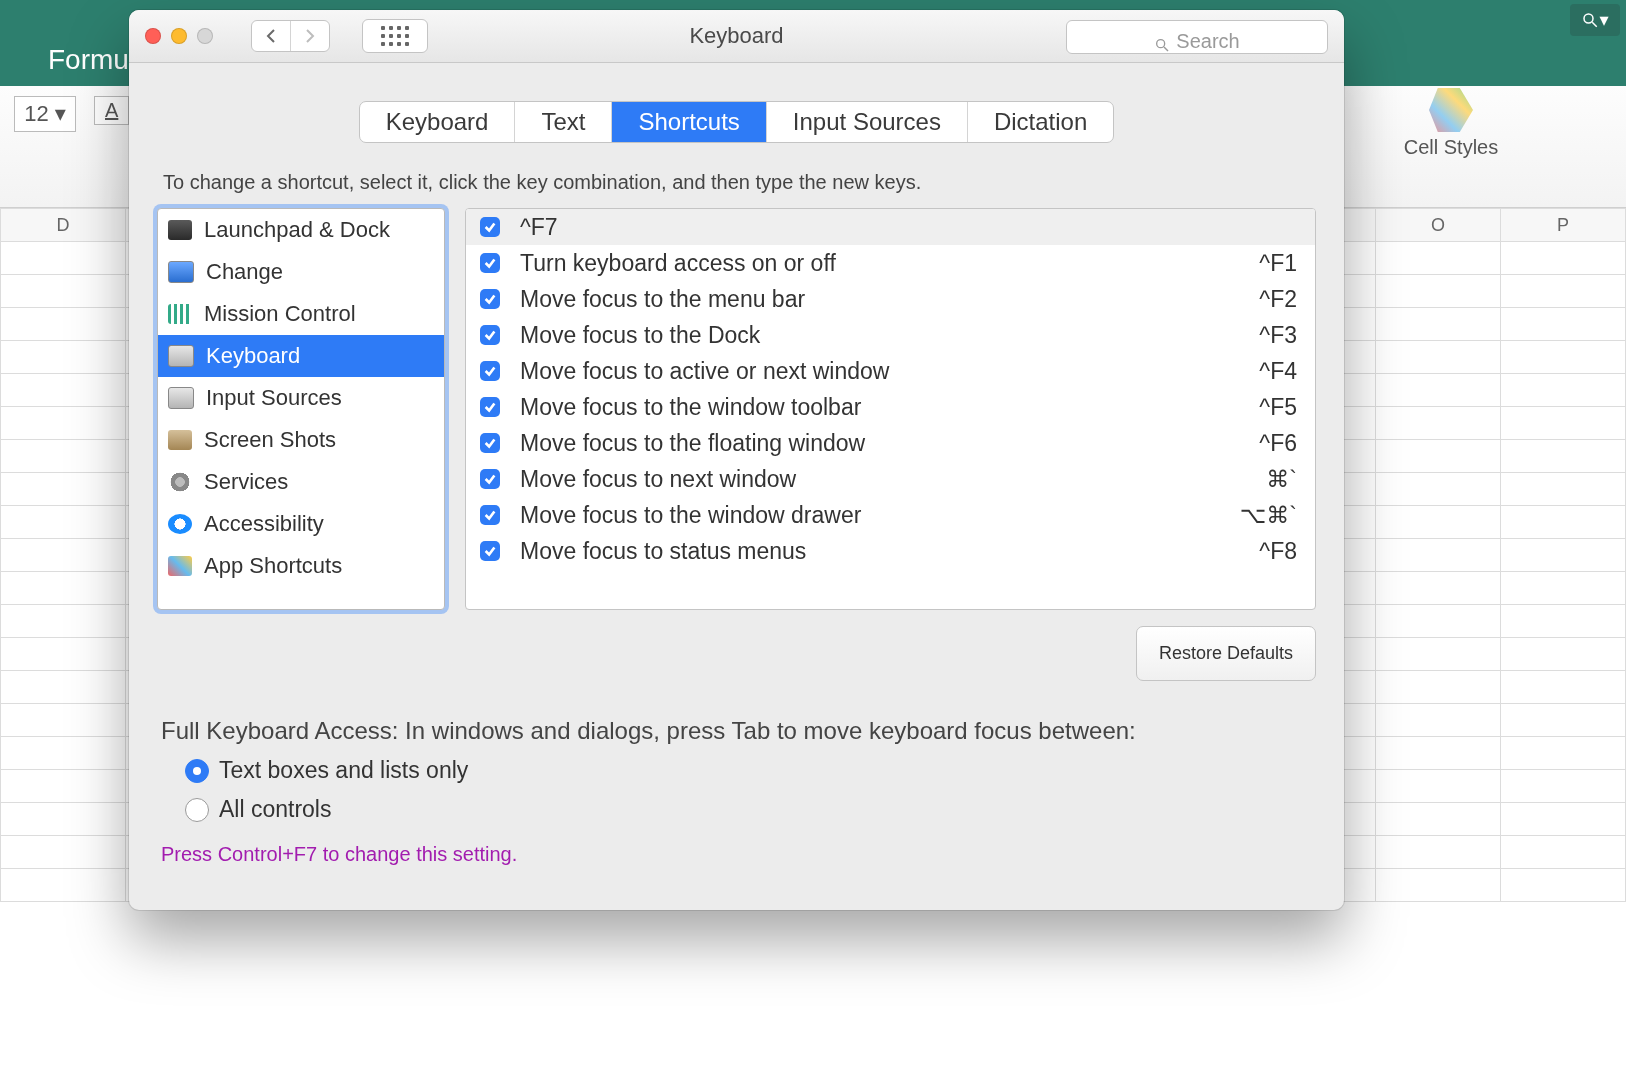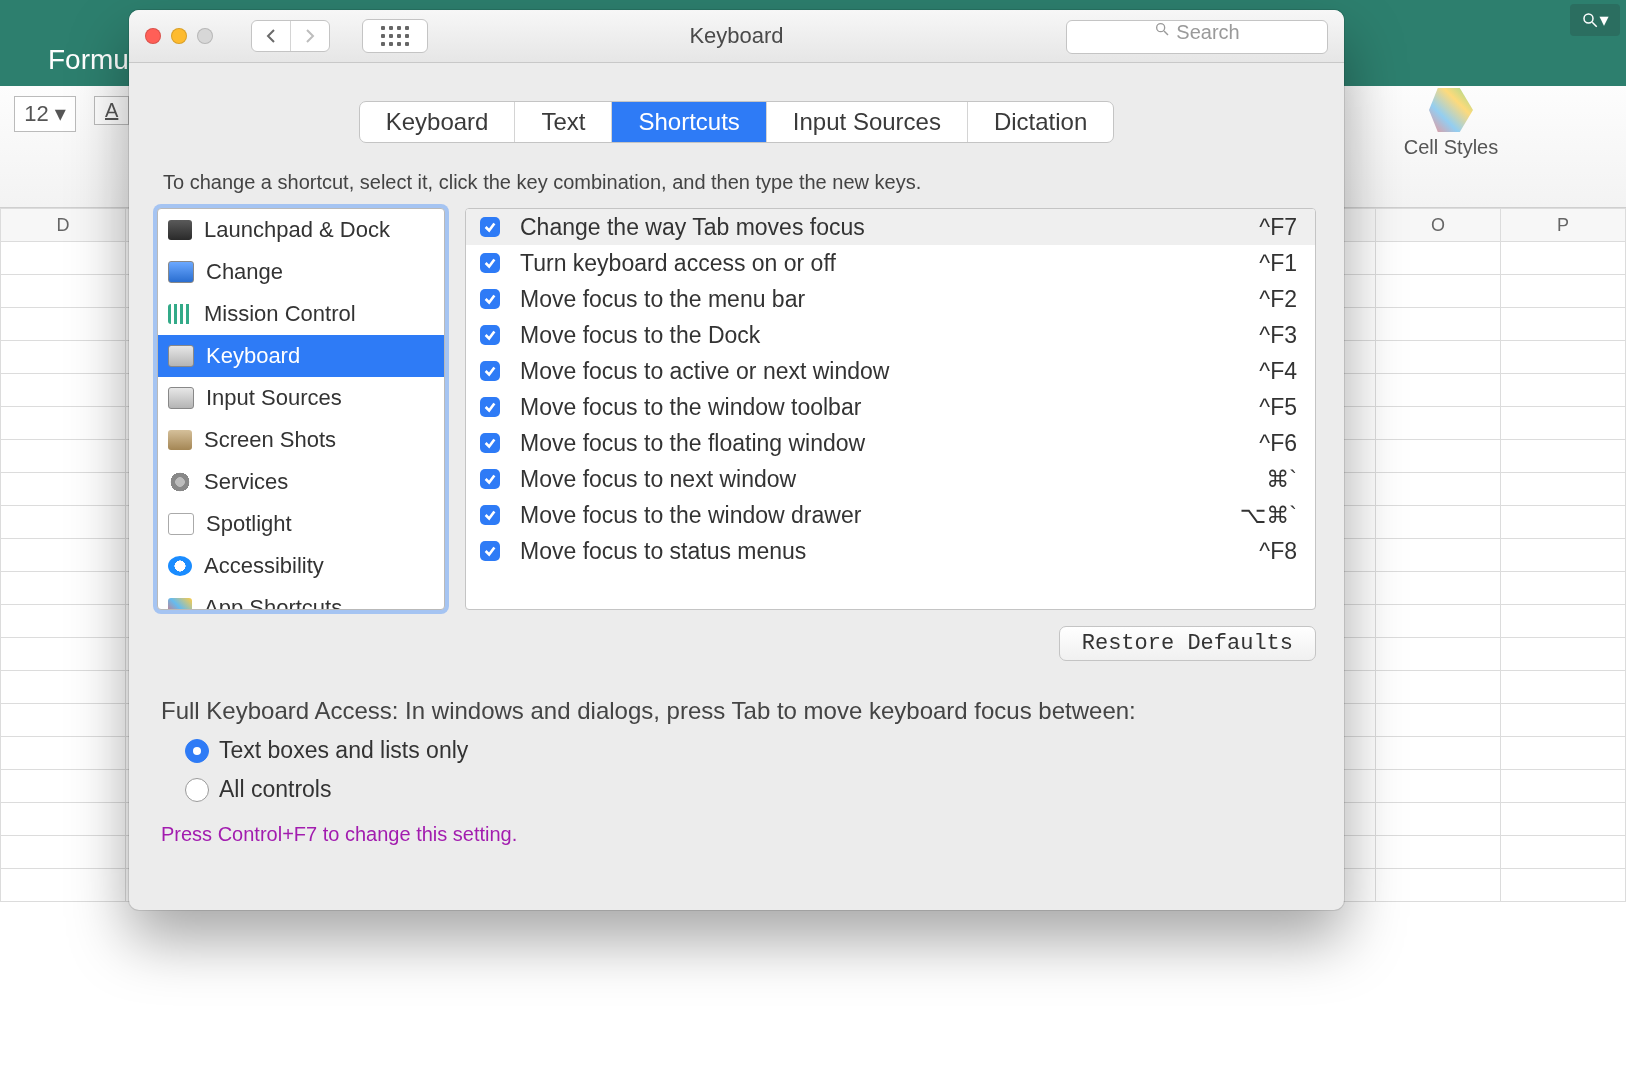--- a/index.html
+++ b/index.html
@@ -175,21 +175,21 @@
   .search-field {
     position: absolute;
     right: 16px;
     top: 10px;
     width: 260px;
     height: 32px;
     background: #fff;
     border: 1px solid #c4c4c4;
     border-radius: 6px;
     display: flex;
-    align-items: flex-start;
+    align-items: flex-end;
     justify-content: center;
     color: #9a9a9a;
     font-size: 20px;
     gap: 6px;
   }
 
   .pref-body {
     flex: 1;
     padding: 18px 28px 22px 28px;
     display: flex;
@@ -301,24 +301,23 @@
 
   .restore-row {
     margin-top: 16px;
     display: flex;
     justify-content: flex-end;
   }
   .push-btn {
     border: 1px solid #c4c4c4;
     border-radius: 7px;
     background: linear-gradient(#ffffff,#f0f0f0);
-    padding: 4px 22px;
-    font-size: 22px;
+    padding: 16px 22px;
+    font-size: 18px;
     color: #333;
-    font-family: Liberation Mono, monospace;
   }
 
   .access-text {
     margin-top: 36px;
     font-size: 24px;
     color: #444;
     margin-left: 4px;
   }
   .radio-row {
     display: flex;
@@ -789,40 +788,35 @@
           </div>
           <div class="cat-item">
             <span class="cat-icon ico-camera"></span>
             <span>Screen Shots</span>
           </div>
           <div class="cat-item">
             <span class="cat-icon ico-gear"></span>
             <span>Services</span>
           </div>
           <div class="cat-item">
-            <span class="cat-icon ico-doc"></span>
-            <span>Spotlight</span>
-          </div>
-          <div class="cat-item">
             <span class="cat-icon ico-access"></span>
             <span>Accessibility</span>
           </div>
           <div class="cat-item">
             <span class="cat-icon ico-app"></span>
             <span>App Shortcuts</span>
           </div>
         </div>
       <div class="shortcut-list" id="shortcut-list">
           <div class="sc-row selected">
             <span class="sc-check">
               <svg viewBox="0 0 16 16">
                 <path d="M3 8 L7 12 L13 4"></path>
               </svg>
             </span>
-            <span class="sc-label">Change the way Tab moves focus</span>
             <span class="sc-key">^F7</span>
           </div>
           <div class="sc-row">
             <span class="sc-check">
               <svg viewBox="0 0 16 16">
                 <path d="M3 8 L7 12 L13 4"></path>
               </svg>
             </span>
             <span class="sc-label">Turn keyboard access on or off</span>
             <span class="sc-key">^F1</span>

